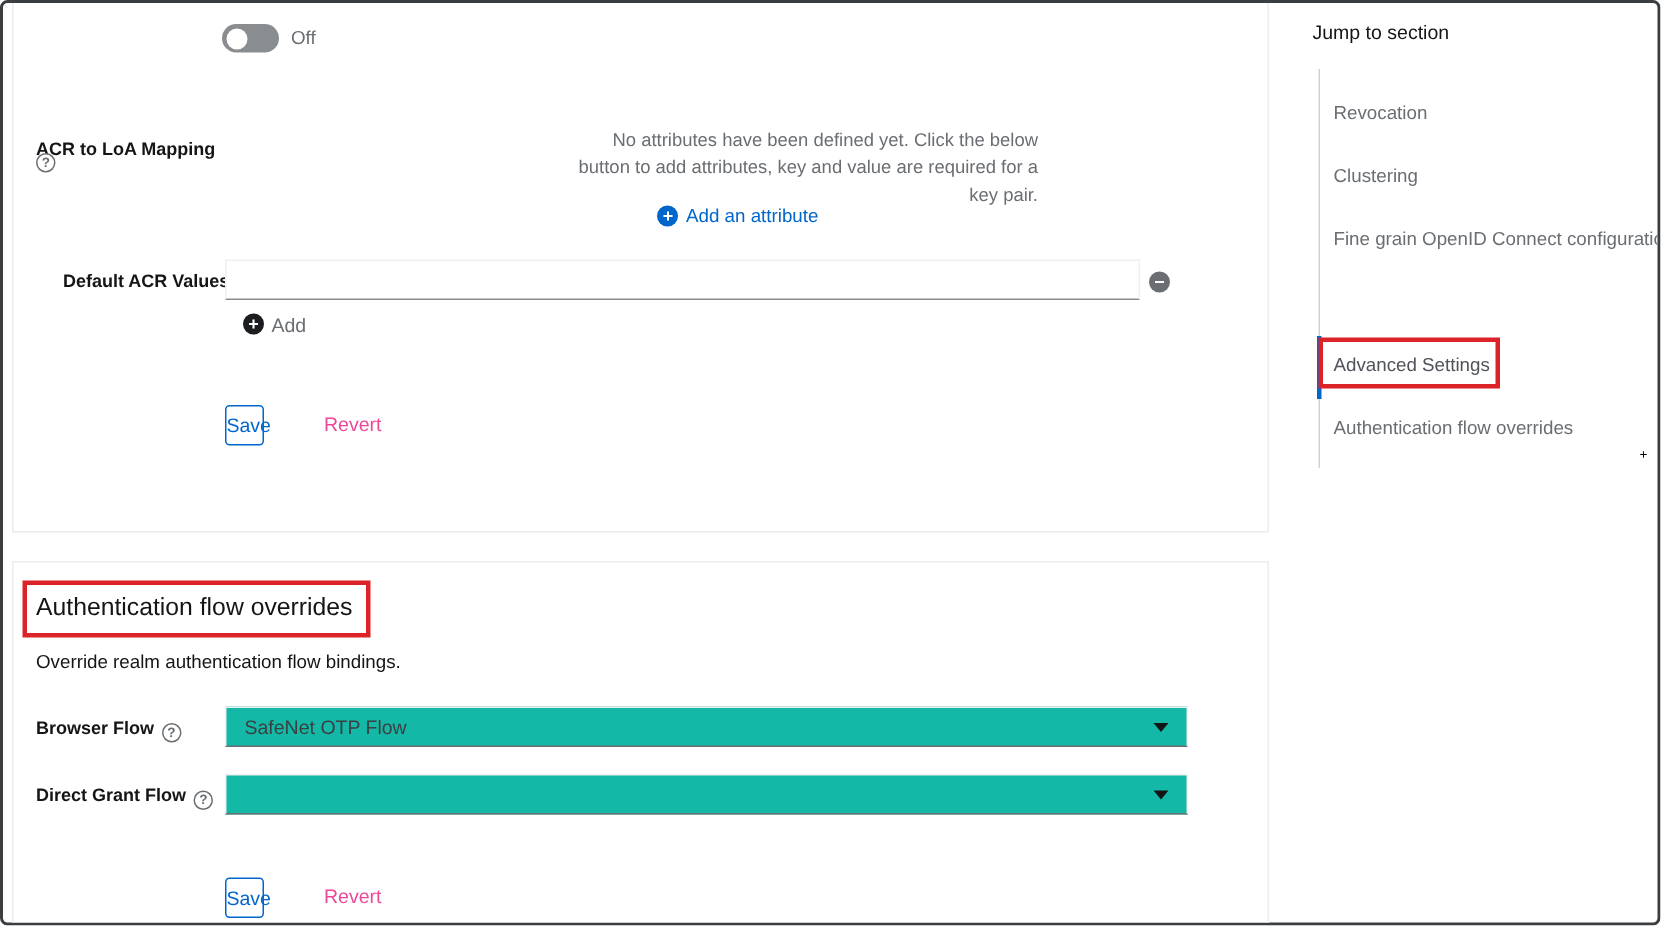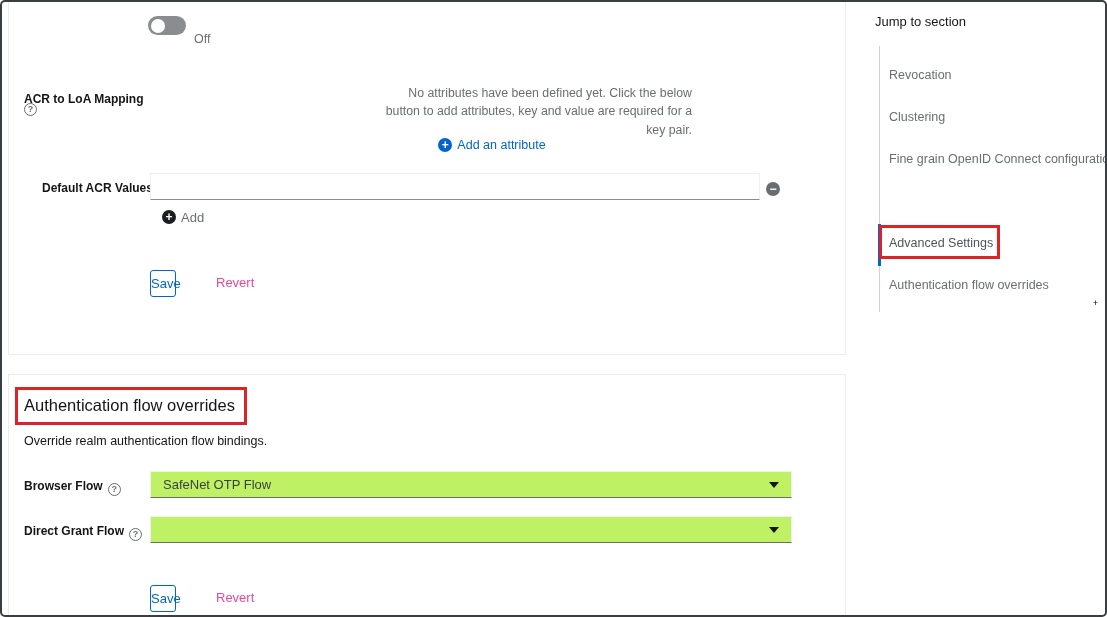--- a/index.html
+++ b/index.html
@@ -37,21 +37,21 @@
   
   .toggle {
     position: absolute; left: 146px; top: 14px;
     width: 38px; height: 19px; border-radius: 10px;
     background: #8a8d90; cursor: pointer;
   }
   .toggle-knob {
     position: absolute; left: 3px; top: 2.5px;
     width: 14px; height: 14px; border-radius: 50%; background: #ffffff;
   }
-  .toggle-state { position: absolute; left: 192px; top: 30px; font-size: 12.5px; color: #6a6e73; }
+  .toggle-state { position: absolute; left: 192px; top: 16px; font-size: 12.5px; color: #6a6e73; }
 
   .empty-hint {
     position: absolute; left: 290px; top: 82px; width: 400px;
     text-align: right; font-size: 12.3px; color: #6a6e73;
     line-height: 1.5; white-space: pre-line;
   }
   .link {
     color: #0066cc; font-size: 12.5px; text-decoration: none; cursor: pointer;
     display: inline-flex; align-items: center; gap: 5px;
   }
@@ -65,21 +65,21 @@
   .circle-gray { background: #6a6e73; }
 
   .text-input {
     position: absolute;
     border: 1px solid #f0f0f0; border-bottom: 1px solid #8a8d90;
     background: #ffffff; font-size: 13px; color: #151515;
     padding: 0 10px; outline: none; font-family: "Liberation Sans", sans-serif;
   }
 
   .select-box {
-    position: absolute; height: 27px; background: #bef264;
+    position: absolute; height: 27px; background: #14b8a6;
     border: 1px solid #f0f0f0; border-bottom: 1px solid #6a6e73;
     display: flex; align-items: center; justify-content: space-between;
     padding: 0 12px; cursor: pointer;
   }
   .select-value { font-size: 13px; color: #3c3f42; }
   .caret-down {
     width: 0; height: 0;
     border-left: 5px solid transparent; border-right: 5px solid transparent;
     border-top: 6px solid #151515;
   }

